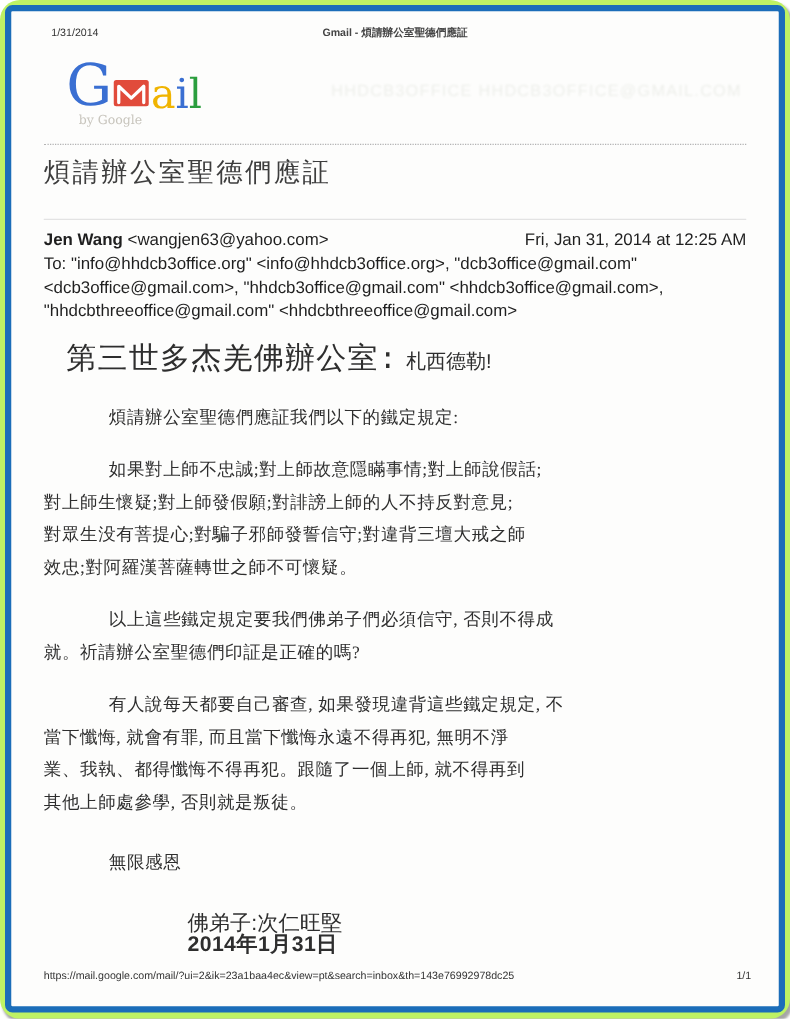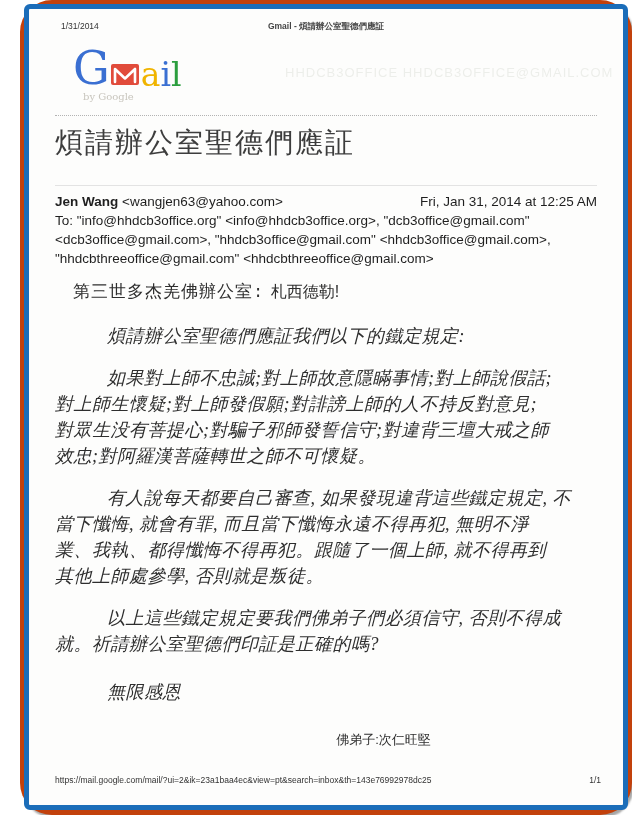--- a/index.html
+++ b/index.html
@@ -1,54 +1,54 @@
 <!DOCTYPE html>
 <html><head>
 <meta charset="utf-8">
 <style>
   html,body{margin:0;padding:0;background:#ffffff;}
   body{width:632px;height:815px;position:relative;font-family:"Liberation Sans","DejaVu Sans",sans-serif;}
-  .frame{position:absolute;inset:0;background:#c2410c;border-radius:32px;box-shadow:2px 3px 2px rgba(0,0,0,.35);margin-left:20px;}
+  .frame{position:absolute;inset:0;background:#bef264;border-radius:16px;box-shadow:2px 3px 2px rgba(0,0,0,.35);}
   .sheet{position:absolute;left:4px;top:4px;right:4px;bottom:5px;background:#fdfdfc;border:5px solid #1b6db9;border-radius:6px;overflow:hidden;}
   .inner{position:absolute;inset:0;padding:8px 26px 0 26px;box-sizing:border-box;}
 
   
   .print-header{position:relative;height:14px;margin-top:4px;font-size:8.5px;color:#333;}
   .ph-date{position:absolute;left:6px;top:0;}
   .ph-title{position:absolute;left:0;right:0;top:0;text-align:center;color:#444;font-weight:bold;}
 
   
   .logo-row{position:relative;height:64px;margin-top:8px;}
   .gmail-logo{position:absolute;left:18px;top:2px;display:flex;align-items:flex-end;font-family:"DejaVu Serif","Liberation Serif",serif;line-height:1;}
   .lg-g{font-size:46px;color:#3a6fd2;letter-spacing:-2px;}
   .lg-env{margin:0 1px 2px 2px;}
   .lg-a{font-size:33px;color:#f0b400;}
   .lg-i{font-size:33px;color:#3a6fd2;}
   .lg-l{font-size:33px;color:#2b9e3e;}
   .lg-byline{position:absolute;left:28px;top:48px;font-size:10px;color:#c8c5bd;font-family:"DejaVu Serif",serif;}
   .ghost{position:absolute;left:230px;top:22px;width:350px;font-size:13px;color:#9aa38f;opacity:.16;filter:blur(.7px);letter-spacing:1px;white-space:nowrap;}
 
   .dotted-rule{border-top:1px dotted #b3b3b3;height:0;margin-top:8px;}
-  .subject{font-family:Liberation Mono, monospace;font-size:28px;font-weight:400;color:#3d3d3d;margin:8px 0 0 0;letter-spacing:2px;}
+  .subject{font-family:Liberation Mono, monospace;font-size:21px;font-weight:400;color:#3d3d3d;margin:8px 0 0 0;letter-spacing:2px;}
   .thin-rule{border-top:1px solid #e3e3e3;height:0;margin-top:23px;}
 
   
   .meta{margin-top:6px;font-size:13.5px;color:#1f1f1f;line-height:19px;}
   .meta-row1{display:flex;justify-content:space-between;}
   .from-name{font-weight:bold;}
   .to-block{white-space:pre-line;}
 
   
   .greeting{margin:12px 0 0 18px;color:#2e2e2e;}
-  .greeting-main{font-family:Liberation Mono, monospace;font-size:17px;letter-spacing:1px;}
+  .greeting-main{font-family:Liberation Mono, monospace;font-size:24px;letter-spacing:1px;}
   .greeting-small{font-size:16px;margin-left:2px;}
-  .para{font-family:"Liberation Serif","DejaVu Serif",serif;font-size:18px;line-height:26px;color:#2e2e2e;margin:16px 0 0 0;text-indent:52px;white-space:pre-line;letter-spacing:.5px;font-style:italic;}
+  .para{font-family:"Liberation Serif","DejaVu Serif",serif;font-size:14px;line-height:26px;color:#2e2e2e;margin:16px 0 0 0;text-indent:52px;white-space:pre-line;letter-spacing:.5px;}
   .para.first{margin-top:20px;}
   .closing{margin-top:22px;}
-  .signature{margin:26px 0 0 115px;font-size:13px;color:#2e2e2e;line-height:17px;text-align:center;}
+  .signature{margin:26px 0 0 115px;font-size:17px;color:#2e2e2e;line-height:17px;}
   .sig-date{font-weight:bold;letter-spacing:.3px;}
 
   
   .print-footer{position:absolute;left:26px;right:22px;bottom:20px;display:flex;justify-content:space-between;font-size:8.5px;color:#333;text-align:center;}
 </style>
 </head>
 <body>
 
 <div class="frame">
   <div class="sheet">
@@ -95,30 +95,31 @@
       <div class="greeting">
         <span class="greeting-main">第三世多杰羌佛辦公室:</span>
         <span class="greeting-small">札西德勒!</span>
       </div>
 
       <p class="para first">煩請辦公室聖德們應証我們以下的鐵定規定:</p>
       <p class="para">如果對上師不忠誠;對上師故意隱瞞事情;對上師說假話;
 對上師生懷疑;對上師發假願;對誹謗上師的人不持反對意見;
 對眾生没有菩提心;對騙子邪師發誓信守;對違背三壇大戒之師
 效忠;對阿羅漢菩薩轉世之師不可懷疑。</p>
+      <p class="para">以上這些鐵定規定要我們佛弟子們必須信守, 否則不得成
+就。祈請辦公室聖德們印証是正確的嗎?</p>
       <p class="para">有人說每天都要自己審查, 如果發現違背這些鐵定規定, 不
 當下懺悔, 就會有罪, 而且當下懺悔永遠不得再犯, 無明不淨
 業、我執、都得懺悔不得再犯。跟隨了一個上師, 就不得再到
 其他上師處參學, 否則就是叛徒。</p>
-      <p class="para">以上這些鐵定規定要我們佛弟子們必須信守, 否則不得成
-就。祈請辦公室聖德們印証是正確的嗎?</p>
       <p class="para closing">無限感恩</p>
 
       <div class="signature">
         <div>佛弟子:次仁旺堅</div>
+        <div class="sig-date">2014年1月31日</div>
       </div>
 
       <div class="print-footer">
         <span>https://mail.google.com/mail/?ui=2&amp;ik=23a1baa4ec&amp;view=pt&amp;search=inbox&amp;th=143e76992978dc25</span>
         <span>1/1</span>
       </div>
 
     </div>
   </div>
 </div>

